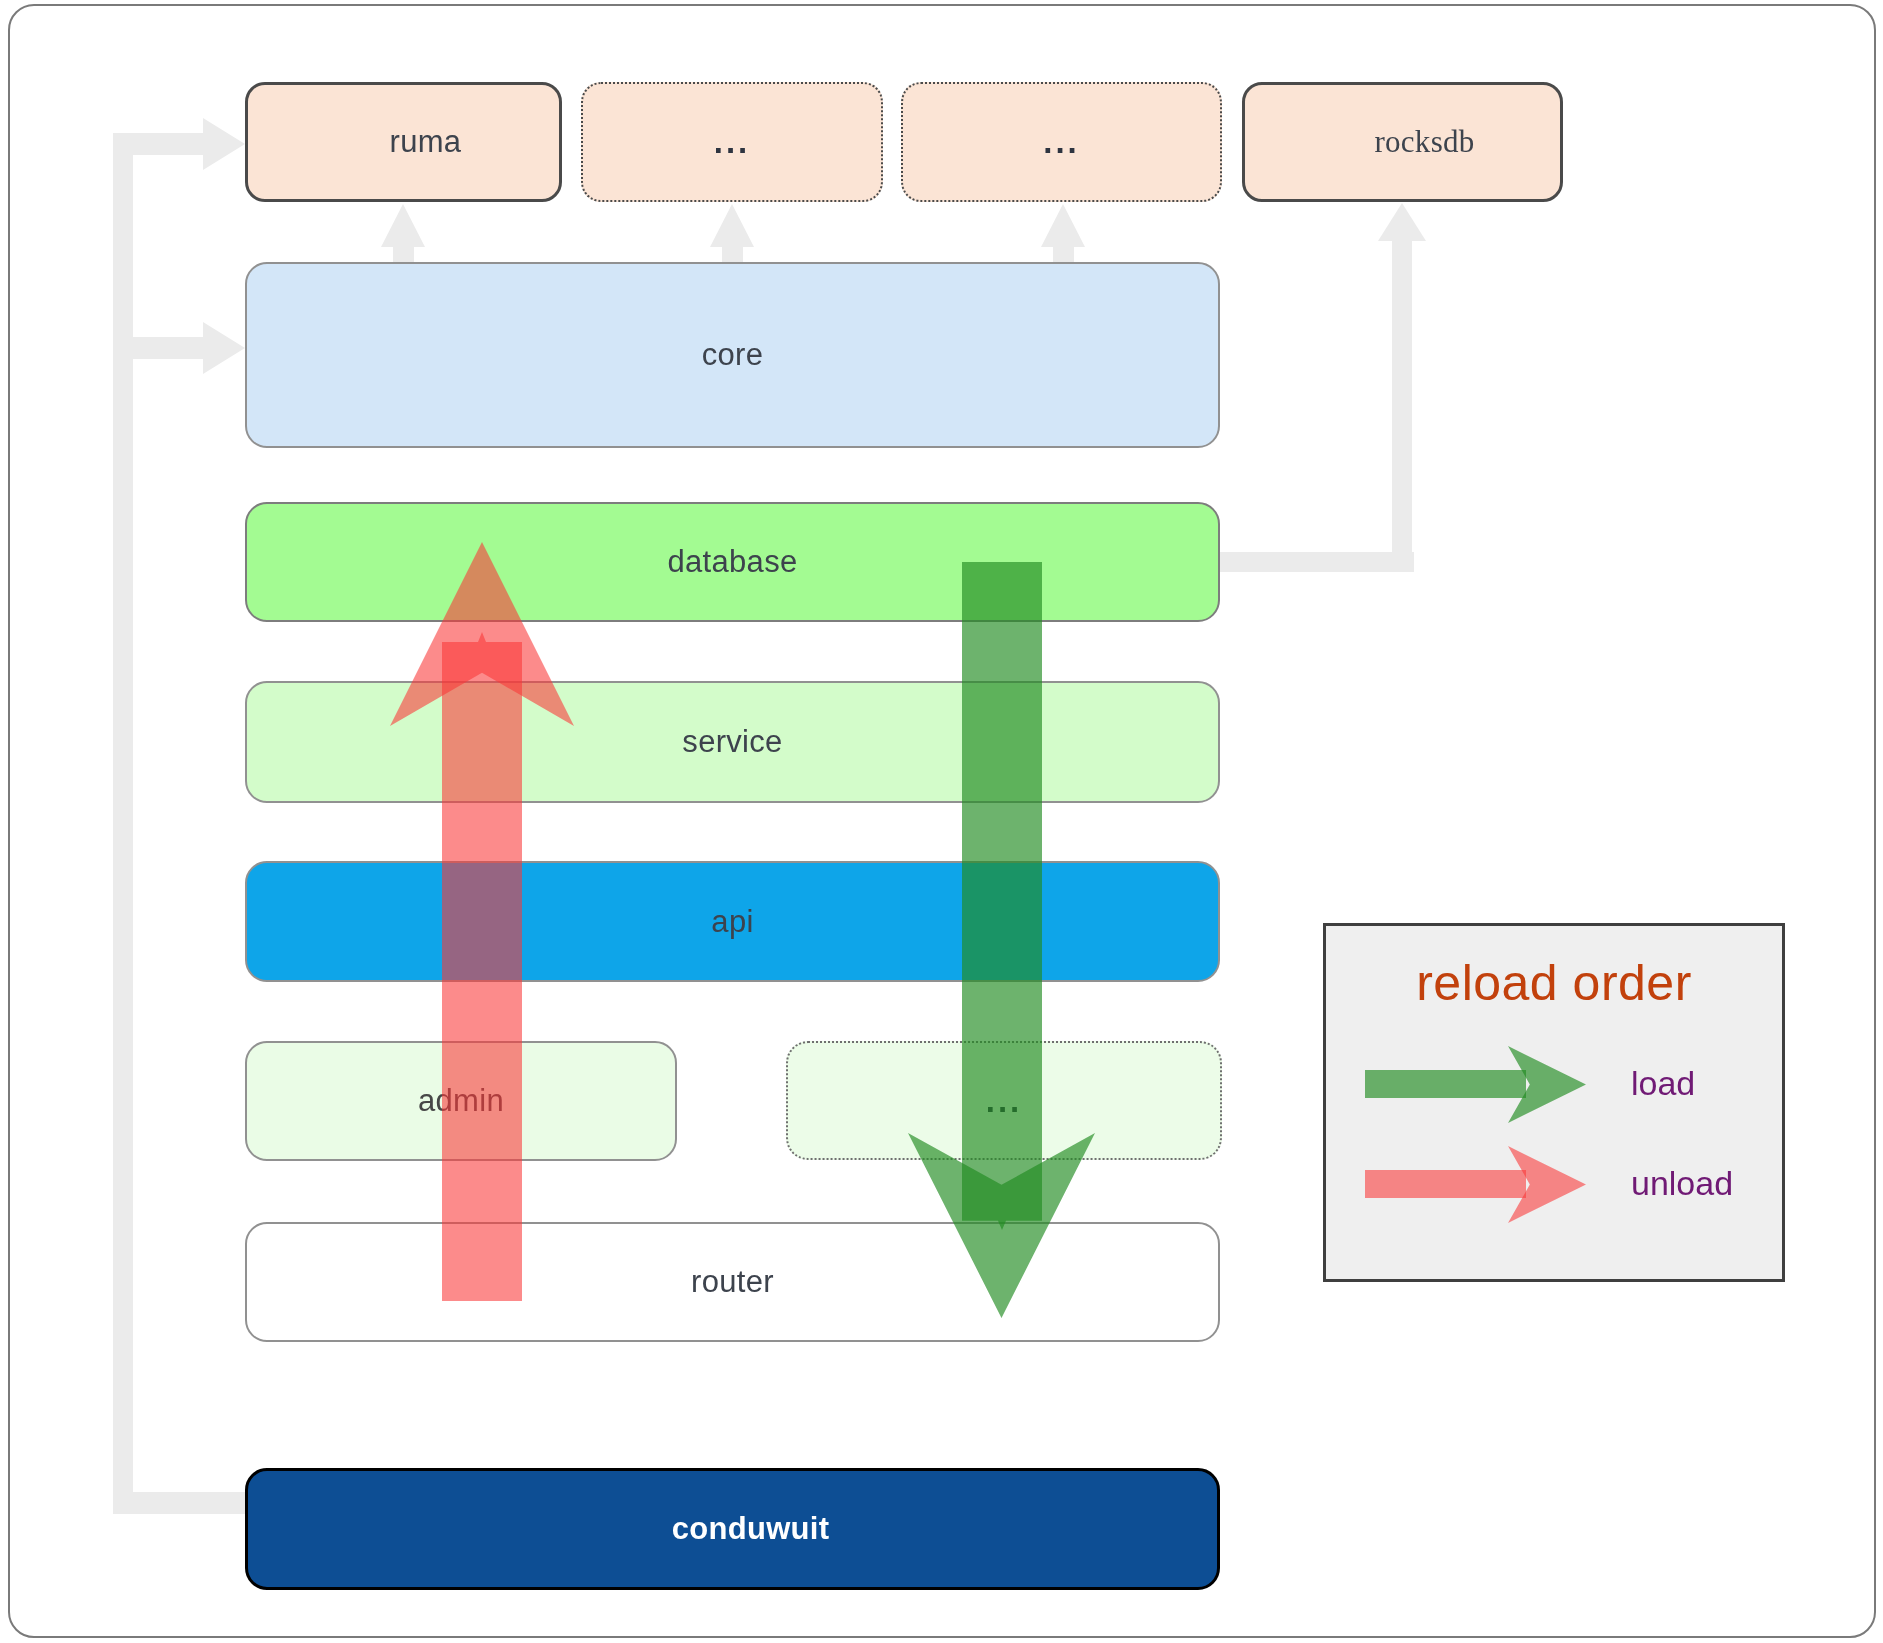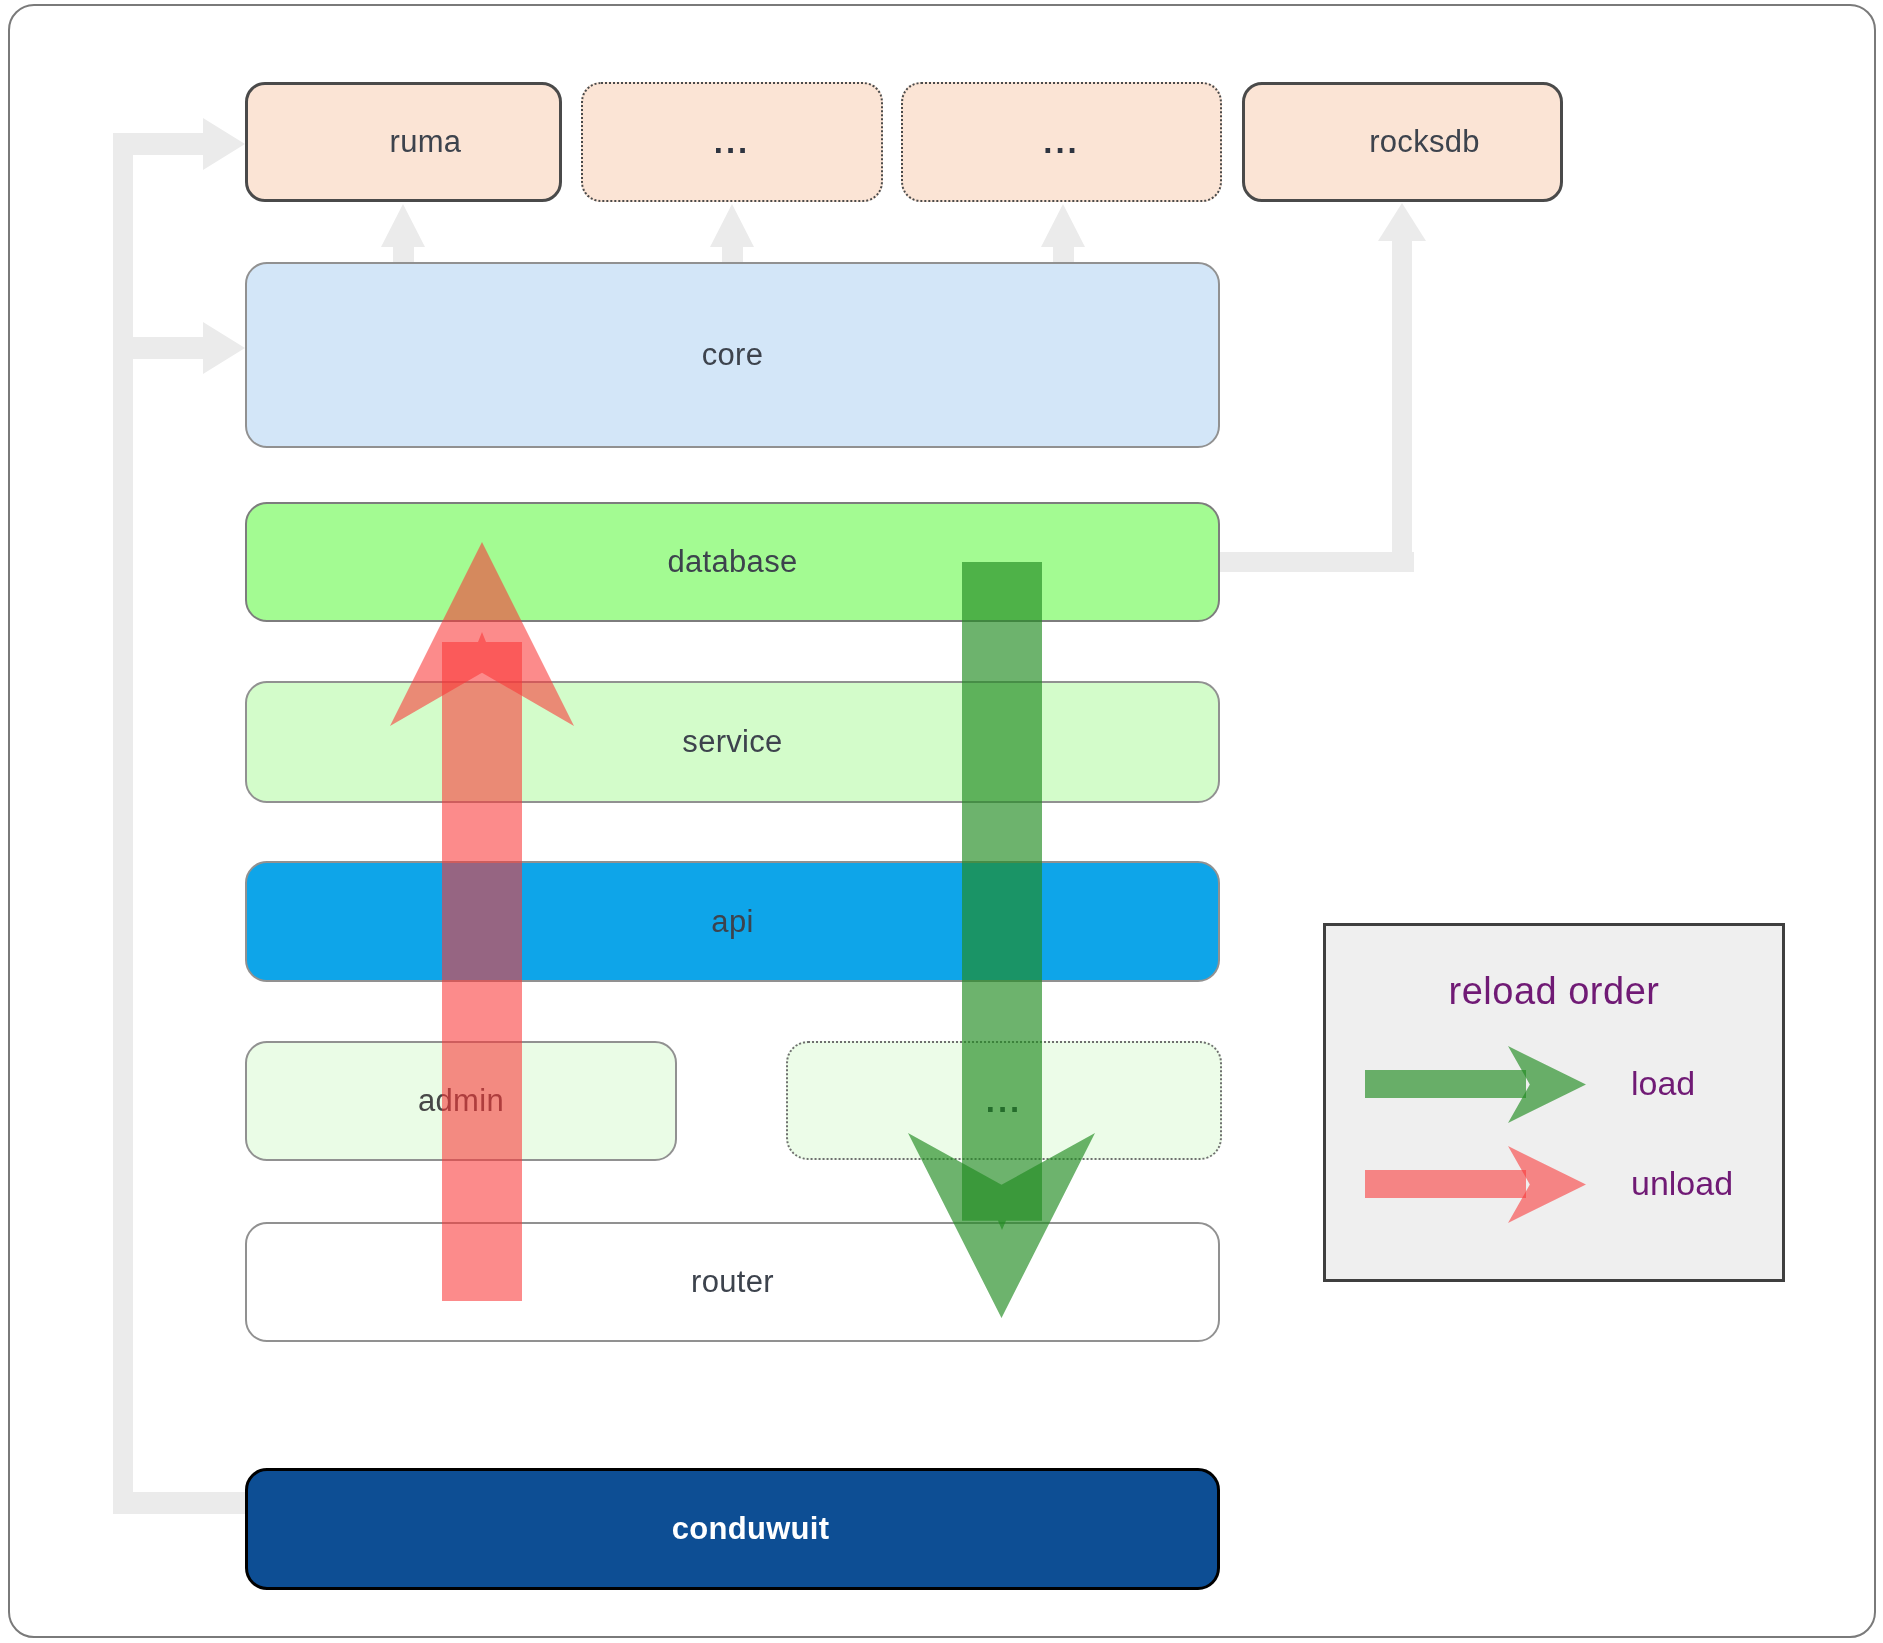--- a/index.html
+++ b/index.html
@@ -24,21 +24,21 @@
 
   
   .red-fill{background:rgba(250,55,55,0.58);}
   .green-fill{background:rgba(34,139,34,0.66);}
   .arrowpart{position:absolute;}
 
   
   #legend{position:absolute;left:1323px;top:923px;width:462px;height:359px;
           background:#efefef;border:3px solid #3f3f3f;box-sizing:border-box;}
   #legend .ltitle{position:absolute;left:0;top:28px;width:100%;text-align:center;
-          font-size:38px;color:#701a75;letter-spacing:.5px;margin-top:16px;}
+          font-size:50px;color:#c2410c;letter-spacing:.5px;}
   #legend .llabel{position:absolute;font-size:34px;color:#701a75;}
 
   .conduwuit-box{background:#0d4e94;border:3px solid #000000;color:#ffffff;font-weight:700;padding-left:36px;}
 </style>
 </head>
 <body>
 
 <div id="stage">
   <div id="frame"></div>
 
@@ -62,21 +62,21 @@
 
   <div class="node toprow solid-dark" style="left:245px;width:317px;">
     <span>ruma</span>
   </div>
   <div class="node toprow dotted-dark" style="left:581px;width:302px;">
     <span class="dots">...</span>
   </div>
   <div class="node toprow dotted-dark" style="left:901px;width:321px;">
     <span class="dots">...</span>
   </div>
-  <div class="node toprow solid-dark" style="left:1242px;width:321px;">
+  <div class="node toprow solid-dark" style="left:1242px;width:321px;font-family:Liberation Serif, serif;">
     <span>rocksdb</span>
   </div>
 
   <div class="node row" style="top:262px;height:186px;background:#d3e6f8;">
     <span>core</span>
   </div>
   <div class="node row" style="top:502px;height:120px;background:#a3fb92;border-color:#7d7d7d;">
     <span>database</span>
   </div>
   <div class="node row" style="top:681px;height:122px;background:#d3fcca;">

